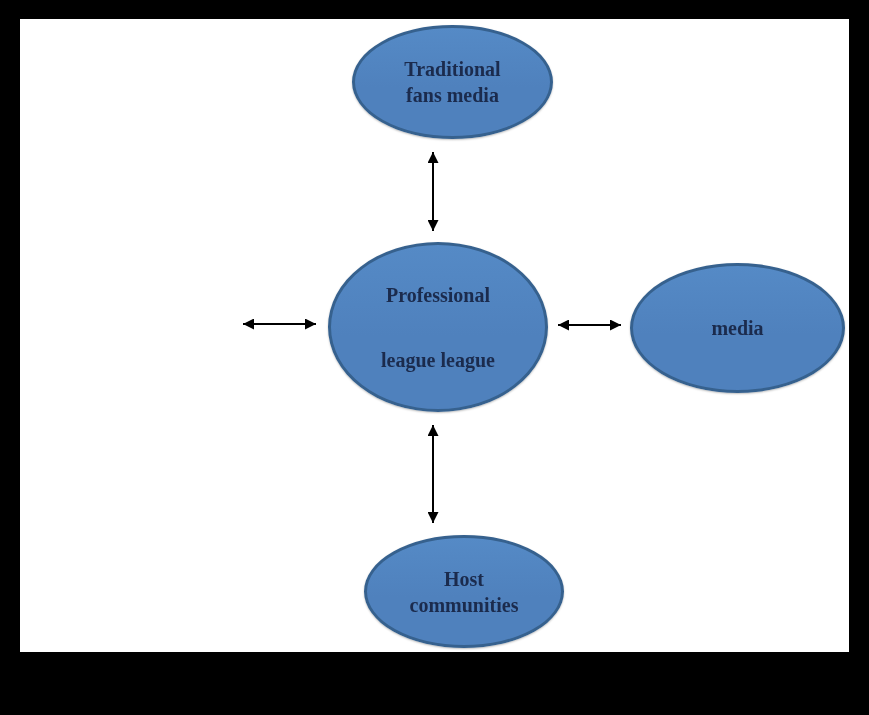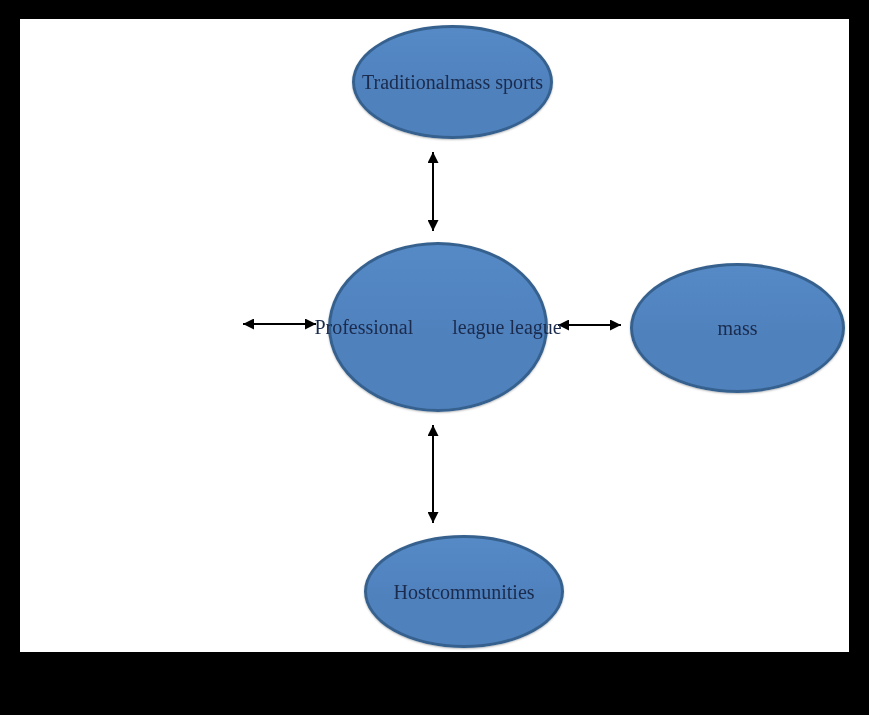--- a/index.html
+++ b/index.html
@@ -28,26 +28,26 @@
     left: 20px; top: 19px;
     width: 829px; height: 633px;
     background: var(--page-bg);
   }
   .node {
     position: absolute;
     border-radius: 50%;
     background: linear-gradient(180deg, var(--node-fill-light) 0%, var(--node-fill) 55%, var(--node-fill) 100%);
     border: 3px solid var(--node-border);
     display: flex;
-    flex-direction: row;
+    flex-direction: column;
     align-items: center;
     justify-content: center;
     text-align: center;
     color: var(--node-text);
-    font-weight: normal;
+    font-weight: bold;
     font-size: 20px;
     line-height: 26px;
     box-shadow: 0 1px 2px rgba(0,0,0,0.25);
   }
   .node span { display: block; white-space: nowrap; }
   #node-traditional { left: 352px; top: 25px;  width: 201px; height: 114px; }
   #node-corporations{ left: 23px;  top: 258px; width: 210px; height: 130px; }
   #node-center      { left: 328px; top: 242px; width: 220px; height: 170px; gap: 39px; }
   #node-fans        { left: 630px; top: 263px; width: 215px; height: 130px; }
   #node-host        { left: 364px; top: 535px; width: 200px; height: 113px; }
@@ -76,30 +76,30 @@
       </marker>
     </defs>
     <line x1="433" y1="152" x2="433" y2="231" marker-start="url(#ah)" marker-end="url(#ah)"></line>
     <line x1="433" y1="425" x2="433" y2="523" marker-start="url(#ah)" marker-end="url(#ah)"></line>
     <line x1="243" y1="324" x2="316" y2="324" marker-start="url(#ah)" marker-end="url(#ah)"></line>
     <line x1="558" y1="325" x2="621" y2="325" marker-start="url(#ah)" marker-end="url(#ah)"></line>
   </svg>
 
   <div class="node" id="node-traditional">
     <span>Traditional</span>
-    <span>mass sports</span>
+    <span>fans media</span>
   </div>
 
 
   <div class="node" id="node-center">
     <span>Professional</span>
     <span>league league</span>
   </div>
 
   <div class="node" id="node-fans">
-    <span>mass</span>
+    <span>media</span>
   </div>
 
   <div class="node" id="node-host">
     <span>Host</span>
     <span>communities</span>
   </div>
 </div>
 
 </body></html>

